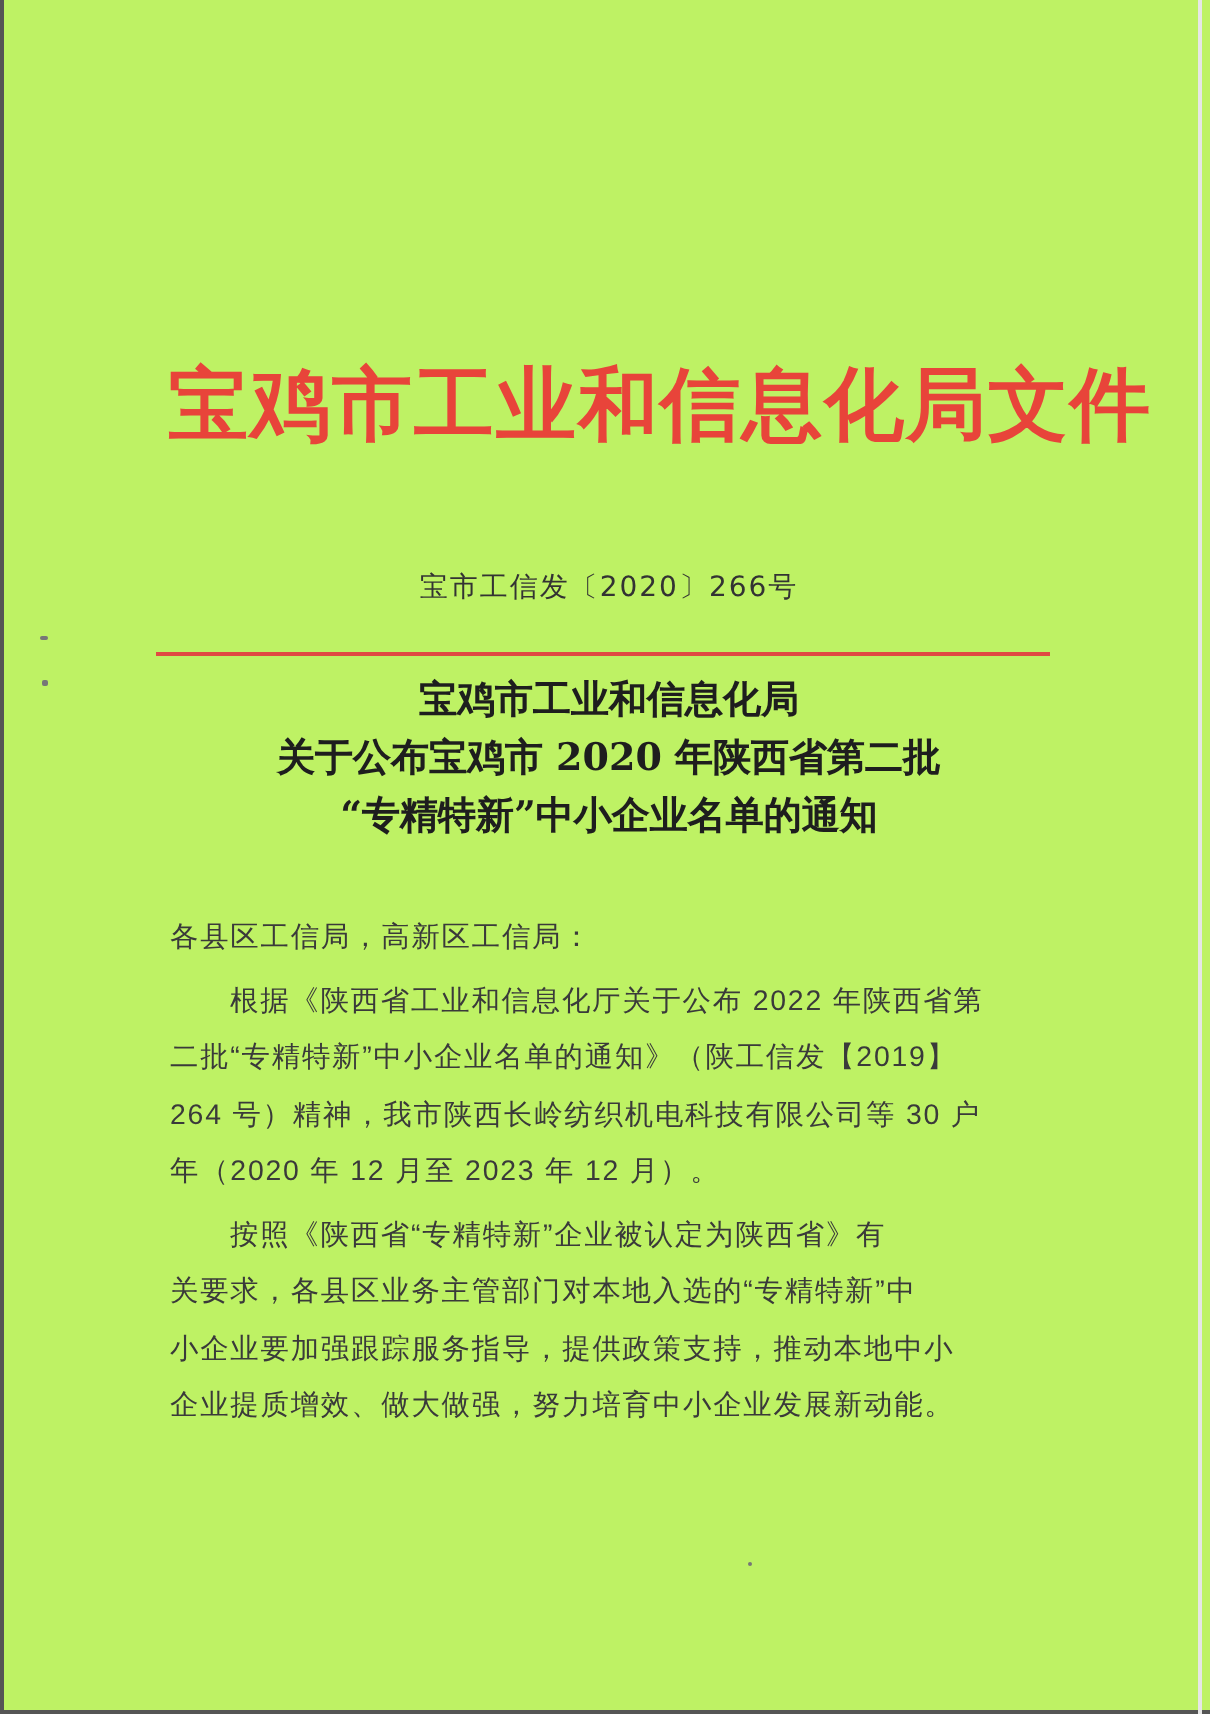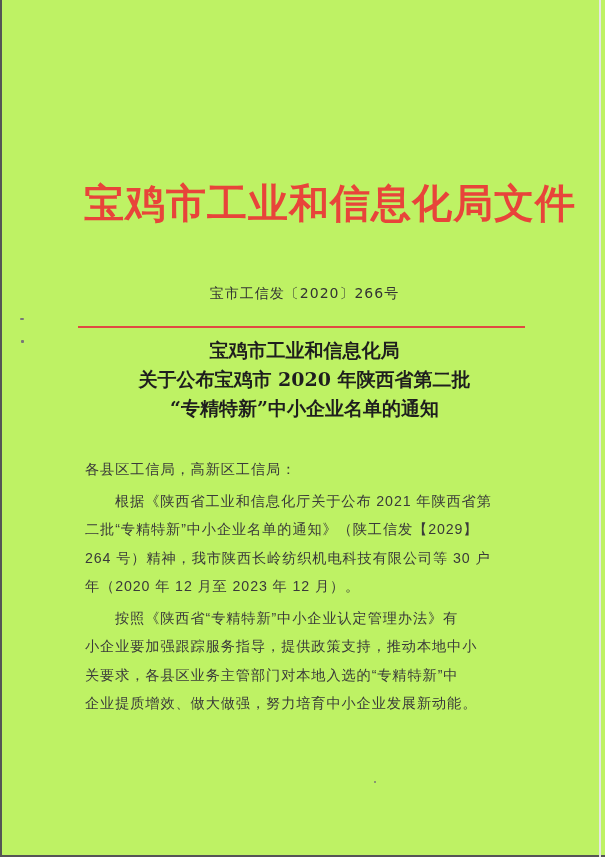--- a/index.html
+++ b/index.html
@@ -78,30 +78,30 @@
   <div class="title">
     <div>宝鸡市工业和信息化局</div>
     <div>关于公布宝鸡市 2020 年陕西省第二批</div>
     <div>“专精特新”中小企业名单的通知</div>
   </div>
 
   <div class="body">
     <div class="salutation">各县区工信局，高新区工信局：</div>
 
     <div class="para" style="text-indent: 0px;">
-      <span class="line" style="padding-left: 30px;">根据《陕西省工业和信息化厅关于公布 2021 年陕西省第</span>
-      <span class="line">二批“专精特新”中小企业名单的通知》（陕工信发【2029】</span>
+      <span class="line" style="padding-left: 30px;">根据《陕西省工业和信息化厅关于公布 2022 年陕西省第</span>
+      <span class="line">二批“专精特新”中小企业名单的通知》（陕工信发【2019】</span>
       <span class="line">264 号）精神，我市陕西长岭纺织机电科技有限公司等 30 户</span>
       <span class="line">年（2020 年 12 月至 2023 年 12 月）。</span>
     </div>
 
     <div class="para" style="text-indent: 0px;">
-      <span class="line" style="padding-left: 30px;">按照《陕西省“专精特新”中小企业认定管理办法》有</span>
+      <span class="line" style="padding-left: 30px;">按照《陕西省“专精特新”企业被认定为陕西省》有</span>
+      <span class="line">关要求，各县区业务主管部门对本地入选的“专精特新”中</span>
       <span class="line">小企业要加强跟踪服务指导，提供政策支持，推动本地中小</span>
-      <span class="line">关要求，各县区业务主管部门对本地入选的“专精特新”中</span>
       <span class="line">企业提质增效、做大做强，努力培育中小企业发展新动能。</span>
     </div>
   </div>
 
   <div class="scan-mark" style="left:18px;top:318px;width:4px;height:2px;"></div>
   <div class="scan-mark" style="left:19px;top:340px;width:3px;height:3px;"></div>
   <div class="scan-mark" style="left:372px;top:781px;width:2px;height:2px;"></div>
 </div>
 
 </body></html>

